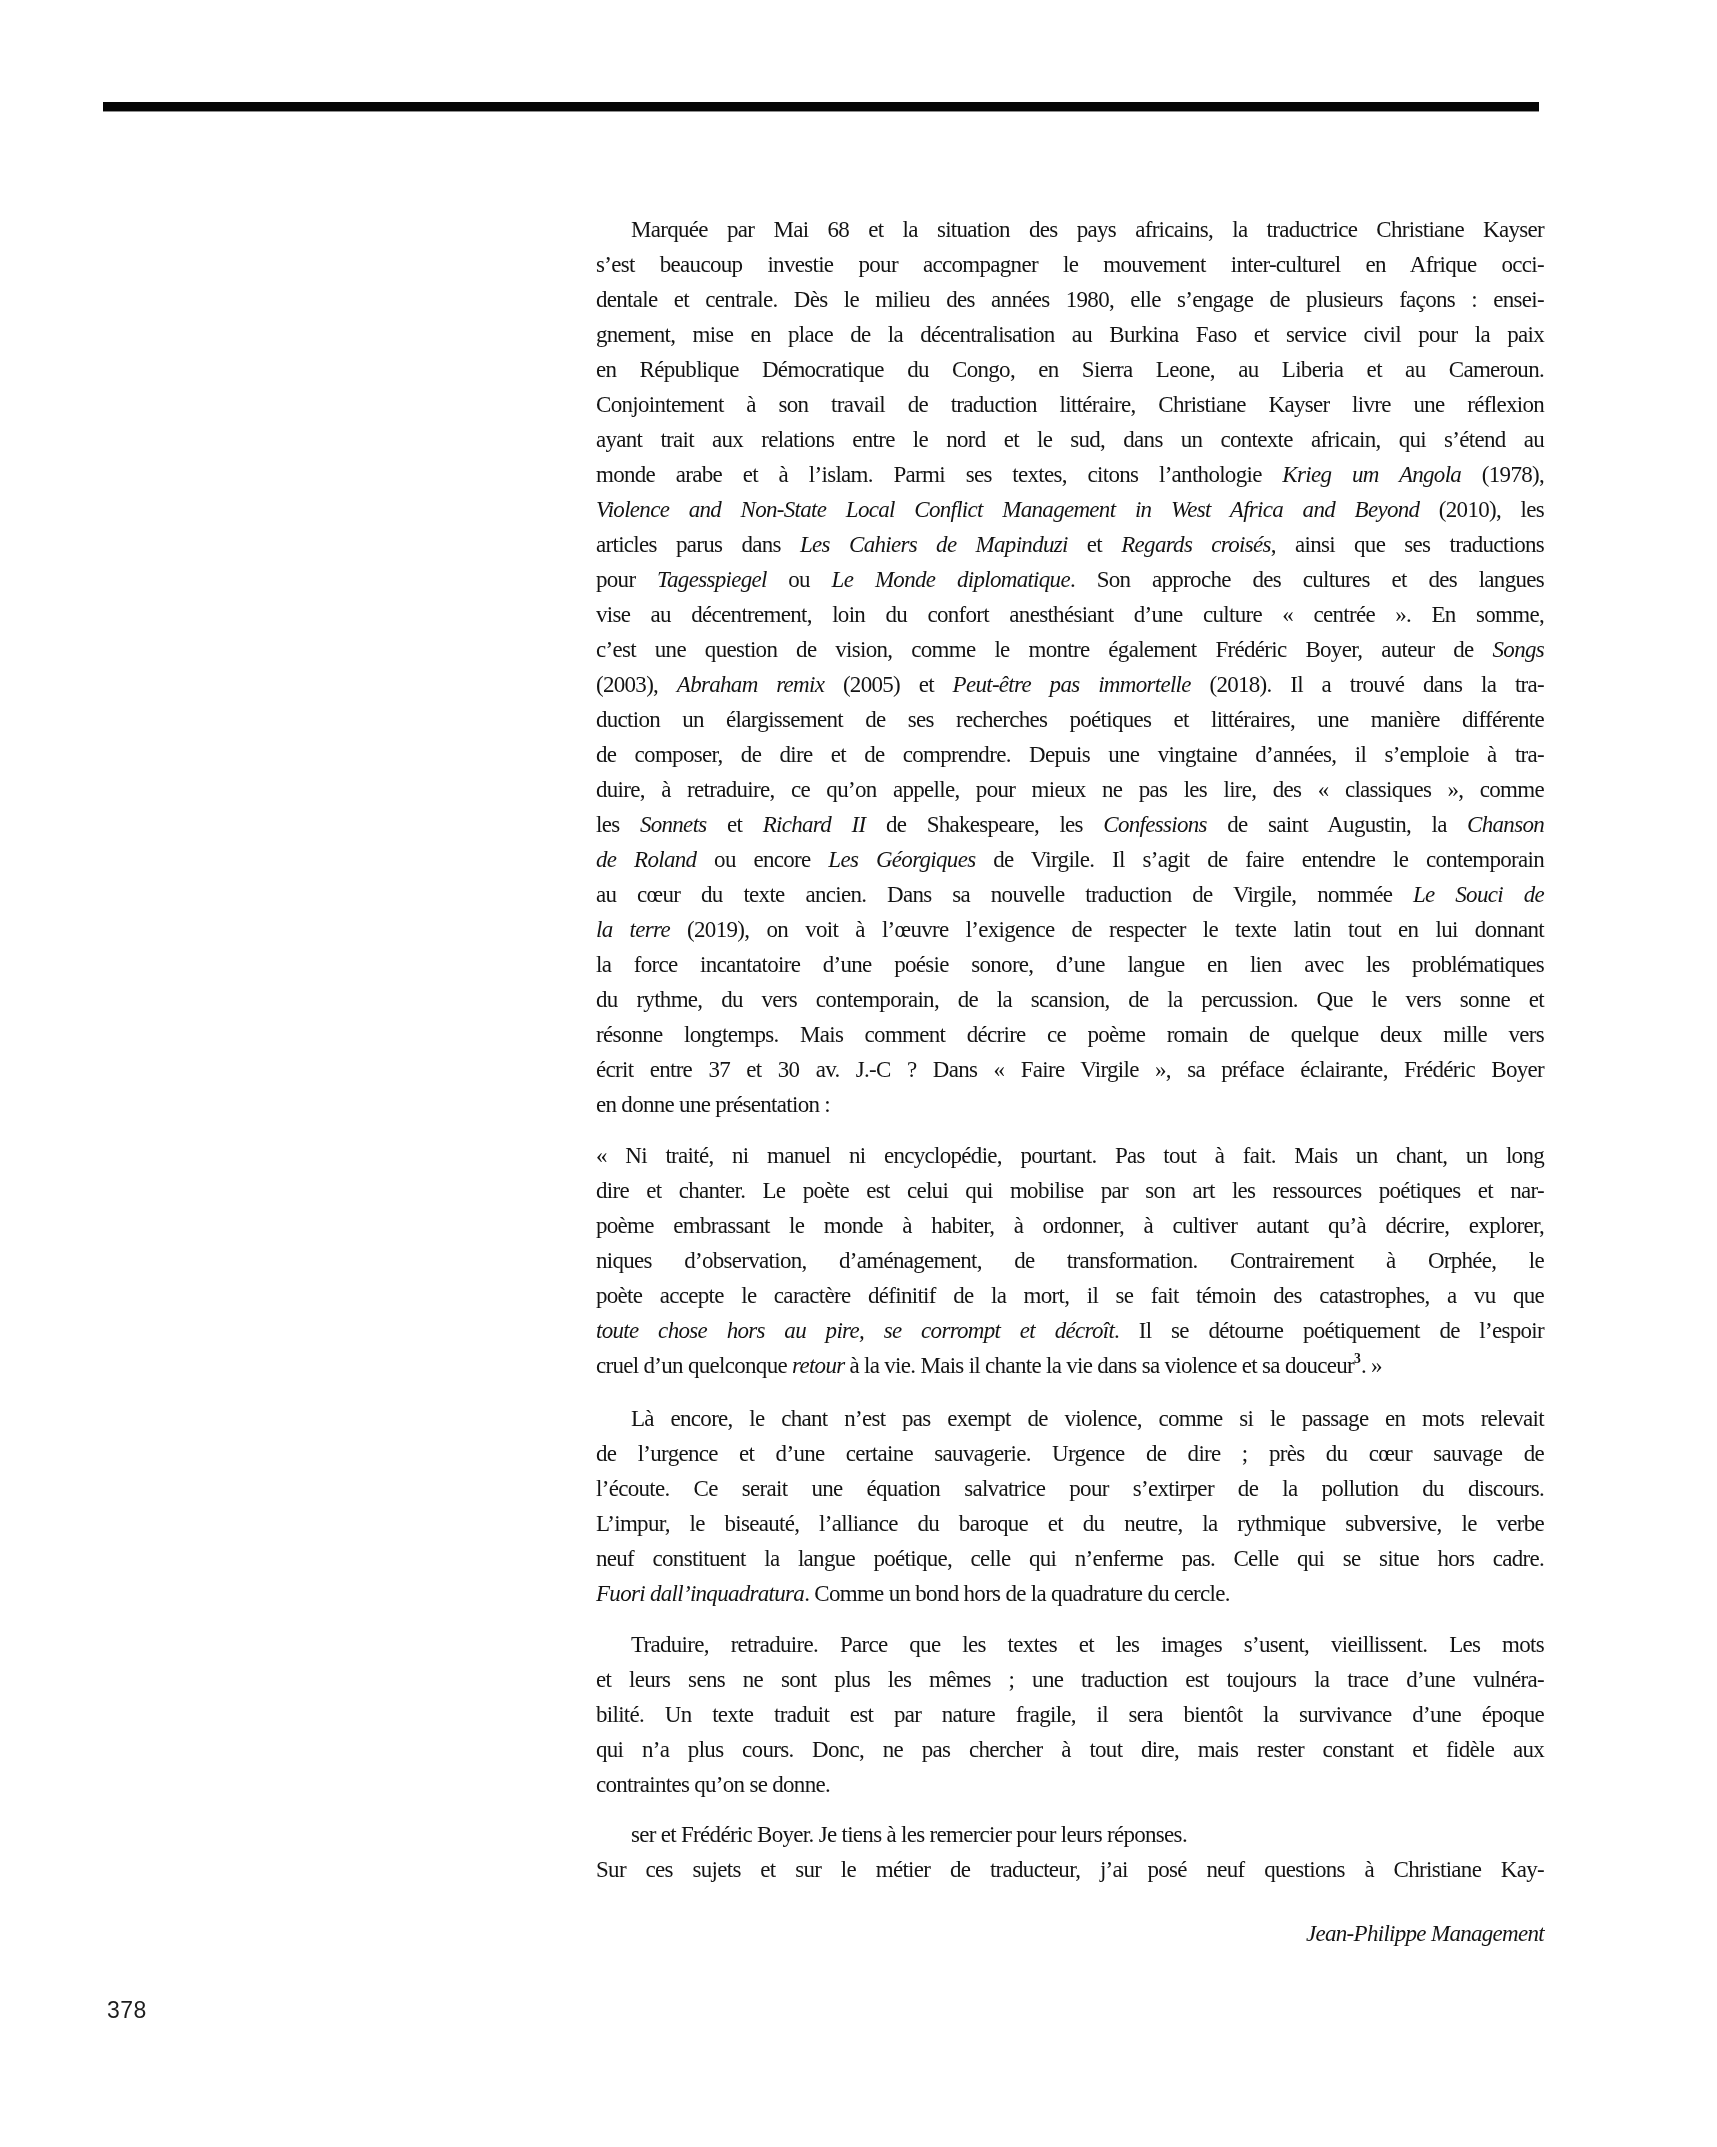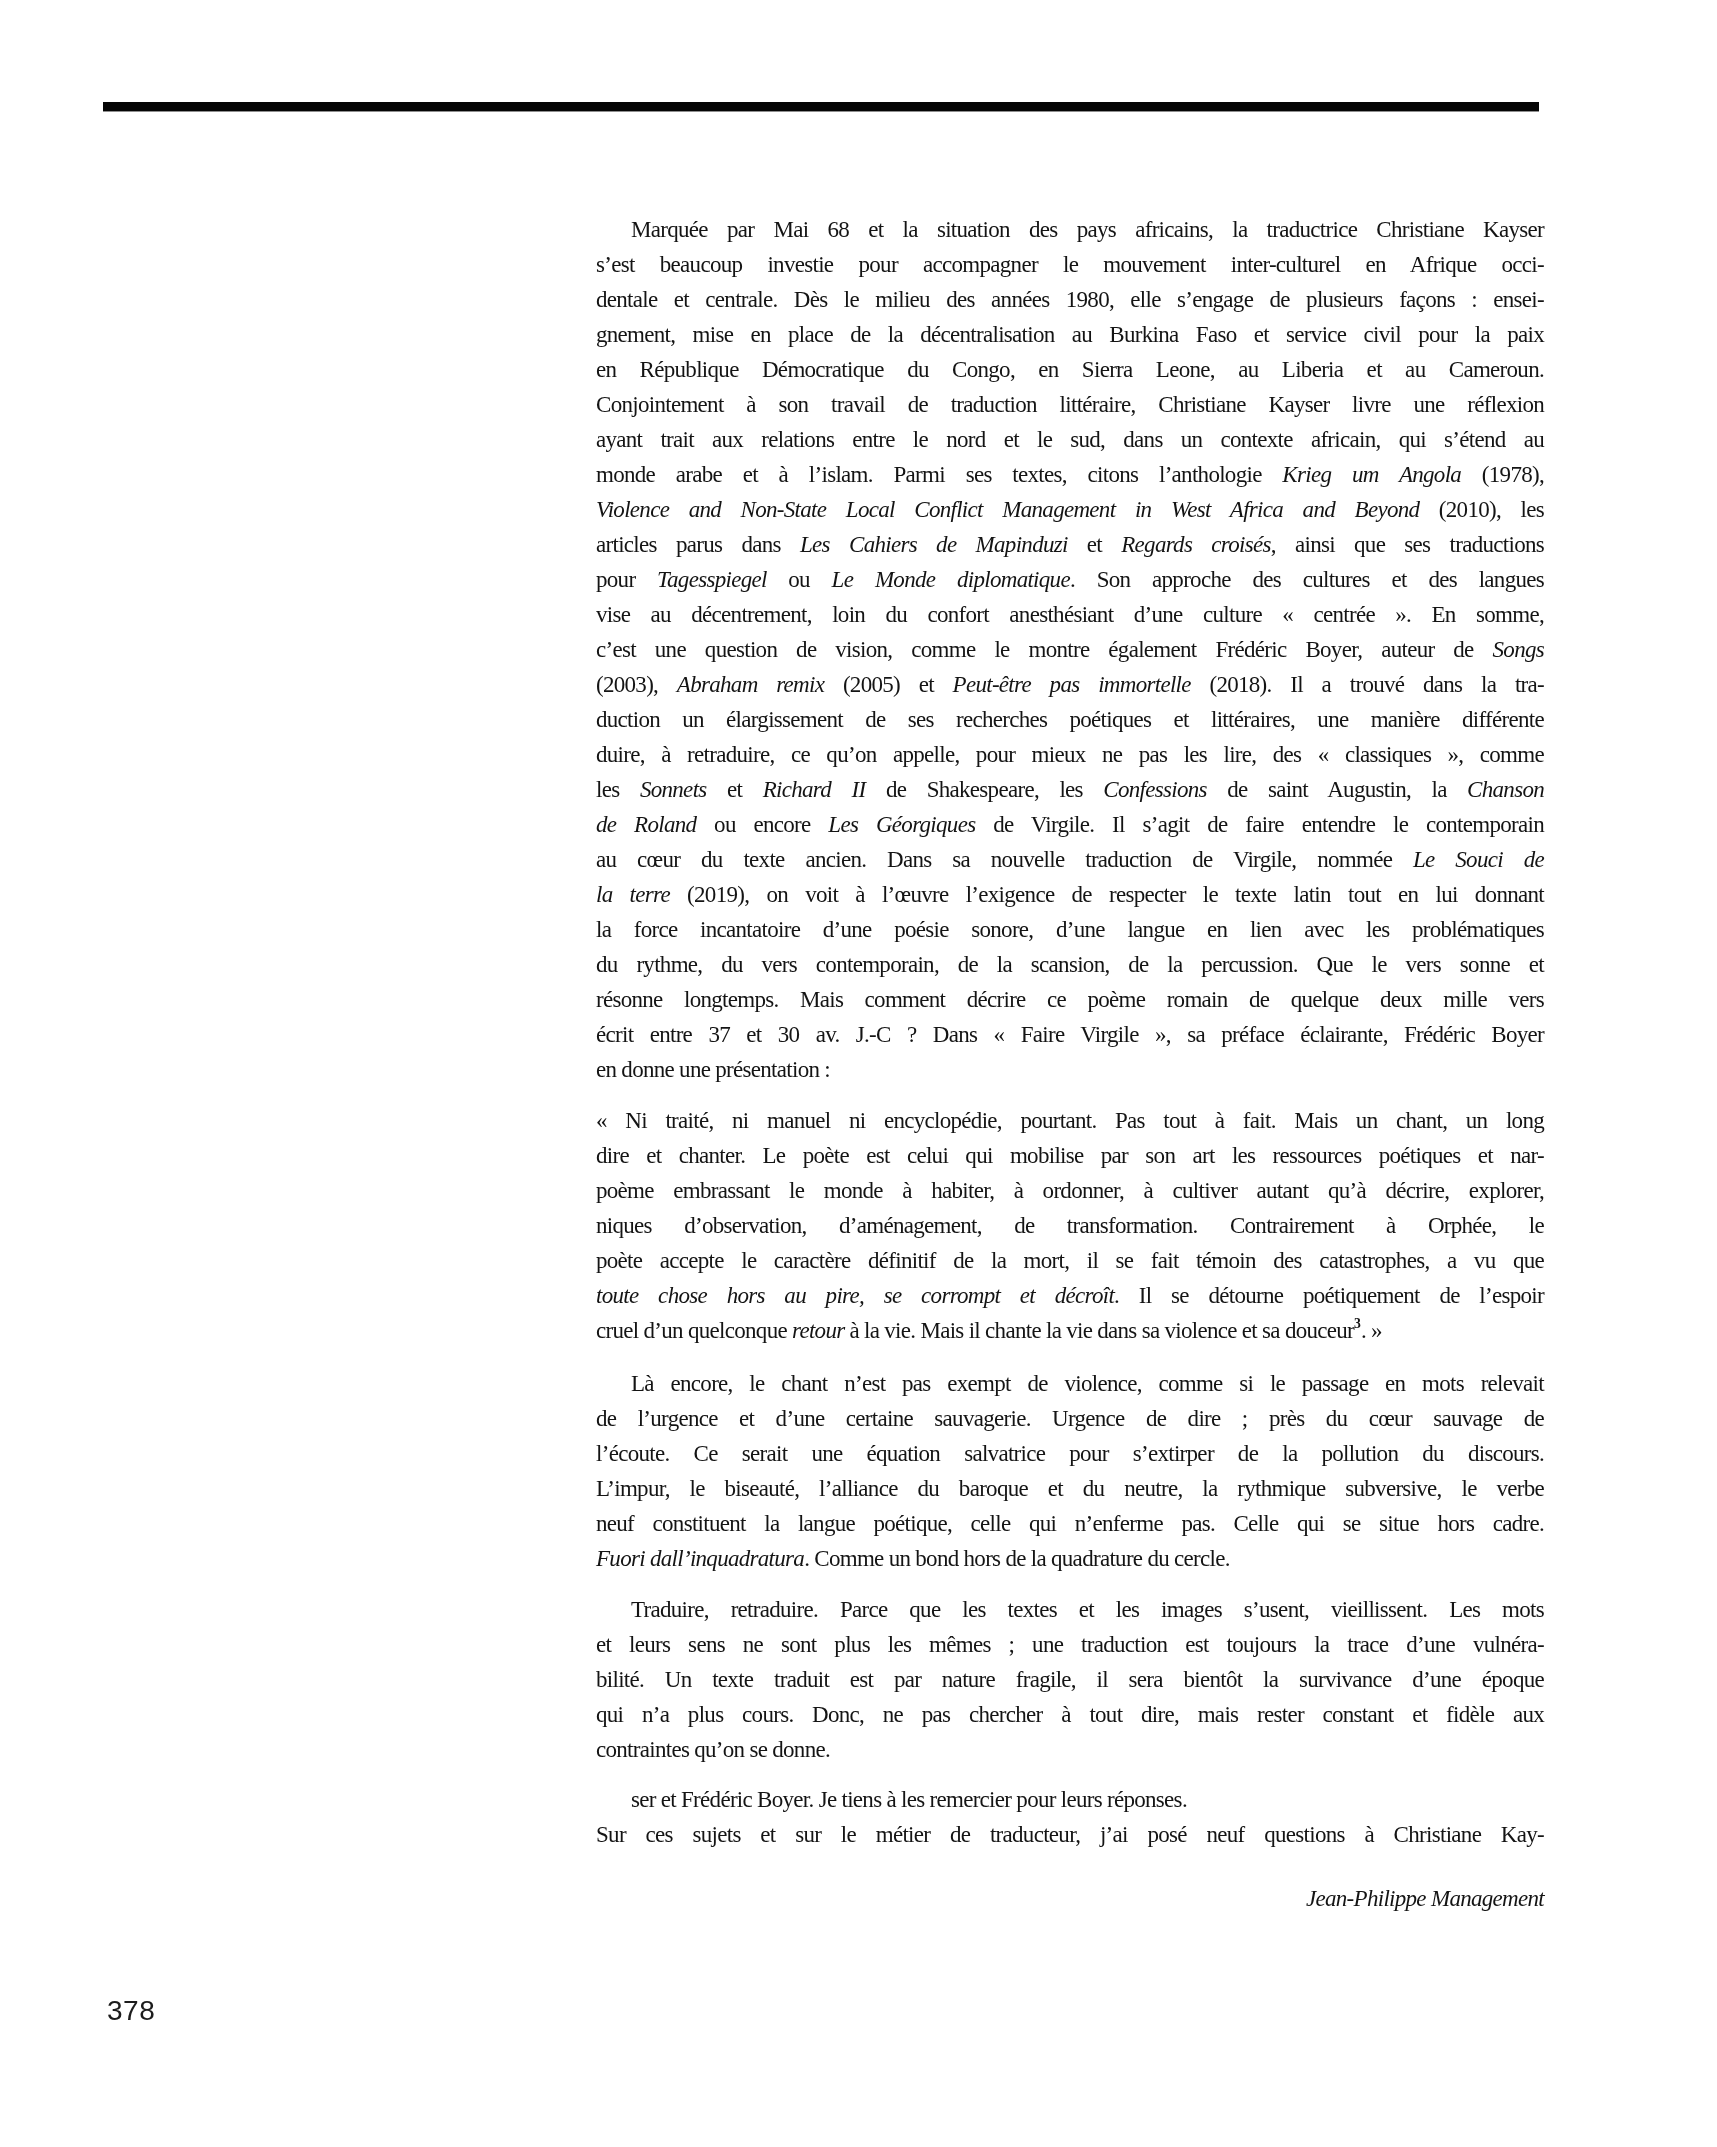--- a/index.html
+++ b/index.html
@@ -58,21 +58,21 @@
   .signature {
     margin-top: 29px;
     text-align: right;
     font-style: italic;
   }
   .page-number {
     position: absolute;
     left: 107px;
     top: 1997px;
     font-family: "Liberation Sans", sans-serif;
-    font-size: 28px;
+    font-size: 23px;
     line-height: 27.4px;
     color: #1c1c1c;
     letter-spacing: 0.5px;
   }
 </style>
 </head>
 <body>
 
 <div class="top-rule"></div>
 
@@ -87,20 +87,21 @@
       <span class="line"><span>Conjointement à son travail de traduction littéraire, Christiane Kayser livre une réflexion</span></span>
       <span class="line"><span>ayant trait aux relations entre le nord et le sud, dans un contexte africain, qui s’étend au</span></span>
       <span class="line"><span>monde arabe et à l’islam. Parmi ses textes, citons l’anthologie </span><span class="it">Krieg um Angola</span><span> (1978),</span></span>
       <span class="line"><span class="it">Violence and Non-State Local Conflict Management in West Africa and Beyond</span><span> (2010), les</span></span>
       <span class="line"><span>articles parus dans </span><span class="it">Les Cahiers de Mapinduzi</span><span> et </span><span class="it">Regards croisés</span><span>, ainsi que ses traductions</span></span>
       <span class="line"><span>pour </span><span class="it">Tagesspiegel</span><span> ou </span><span class="it">Le Monde diplomatique</span><span>. Son approche des cultures et des langues</span></span>
       <span class="line"><span>vise au décentrement, loin du confort anesthésiant d’une culture « centrée ». En somme,</span></span>
       <span class="line"><span>c’est une question de vision, comme le montre également Frédéric Boyer, auteur de </span><span class="it">Songs</span></span>
       <span class="line"><span>(2003), </span><span class="it">Abraham remix</span><span> (2005) et </span><span class="it">Peut-être pas immortelle</span><span> (2018). Il a trouvé dans la tra-</span></span>
       <span class="line"><span>duction un élargissement de ses recherches poétiques et littéraires, une manière différente</span></span>
+      <span class="line"><span>de composer, de dire et de comprendre. Depuis une vingtaine d’années, il s’emploie à tra-</span></span>
       <span class="line"><span>duire, à retraduire, ce qu’on appelle, pour mieux ne pas les lire, des « classiques », comme</span></span>
       <span class="line"><span>les </span><span class="it">Sonnets</span><span> et </span><span class="it">Richard II</span><span> de Shakespeare, les </span><span class="it">Confessions</span><span> de saint Augustin, la </span><span class="it">Chanson</span></span>
       <span class="line"><span class="it">de Roland</span><span> ou encore </span><span class="it">Les Géorgiques</span><span> de Virgile. Il s’agit de faire entendre le contemporain</span></span>
       <span class="line"><span>au cœur du texte ancien. Dans sa nouvelle traduction de Virgile, nommée </span><span class="it">Le Souci de</span></span>
       <span class="line"><span class="it">la terre</span><span> (2019), on voit à l’œuvre l’exigence de respecter le texte latin tout en lui donnant</span></span>
       <span class="line"><span>la force incantatoire d’une poésie sonore, d’une langue en lien avec les problématiques</span></span>
       <span class="line"><span>du rythme, du vers contemporain, de la scansion, de la percussion. Que le vers sonne et</span></span>
       <span class="line"><span>résonne longtemps. Mais comment décrire ce poème romain de quelque deux mille vers</span></span>
       <span class="line"><span>écrit entre 37 et 30 av. J.-C ? Dans « Faire Virgile », sa préface éclairante, Frédéric Boyer</span></span>
       <span class="line last"><span>en donne une présentation :</span></span>

